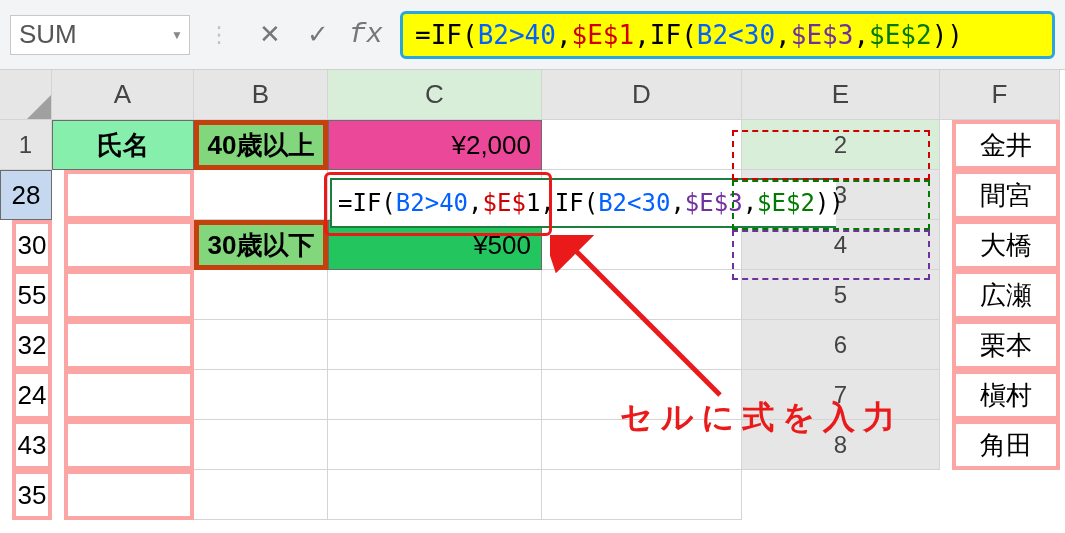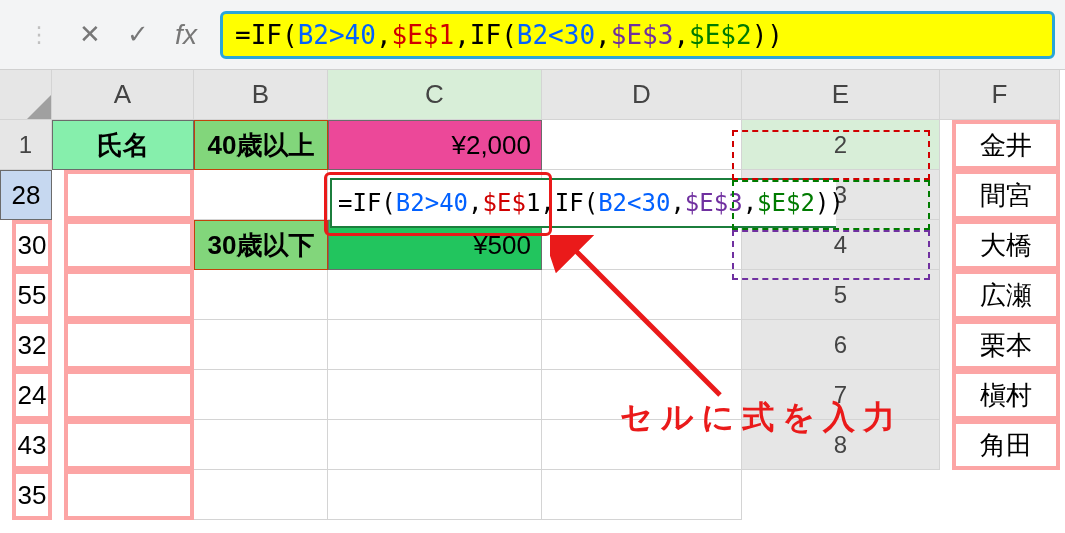--- a/index.html
+++ b/index.html
@@ -41,21 +41,21 @@
   .fb-btn {
     width: 48px;
     height: 42px;
     display: flex;
     align-items: center;
     justify-content: center;
     font-size: 26px;
   }
   .x-btn { color: #777; }
   .chk-btn { color: #777; }
-  .fx-btn { color: #777; font-style: italic; font-family: Liberation Sans, sans-serif; font-size: 28px; }
+  .fx-btn { color: #777; font-style: italic; font-family: Liberation Mono, monospace; font-size: 28px; }
 
   .formula-box {
     flex: 1;
     height: 48px;
     margin-left: 10px;
     background: yellow;
     border: 3px solid #2aa6d8;
     border-radius: 6px;
     display: flex;
     align-items: center;
@@ -87,21 +87,21 @@
     background: #fff;
   }
   .grid .corner { background: #e6e6e6; }
   .grid .colhdr { background: #e6e6e6; color: #444; font-weight: normal; }
   .grid .colhdr.sel { background: #d8eed8; }
   .grid .rowhdr { background: #e6e6e6; color: #444; font-size: 24px; }
   .grid .rowhdr.sel { background: #d8eed8; }
 
   .grid .header-blue { background: #86efac; color: #000; font-weight: bold; border: 1px solid #6b6b6b; }
   .grid .cell-border { border: 4px solid #fca5a5; margin-left: 12px; }
-  .grid .green-bg { background: #82d67b; font-weight: bold; border: 1px solid #c2410c; }
+  .grid .green-bg { background: #82d67b; font-weight: bold; border: 5px solid #c2410c; }
   .grid .pinkish  { background: #ec4899; border: 1px solid #6b6b6b; justify-content: flex-end; padding-right: 10px; }
   .grid .lav      { background: #22c55e; border: 1px solid #6b6b6b; justify-content: flex-end; padding-right: 10px; }
   .grid .r-align  { justify-content: flex-end; padding-right: 10px; }
   .grid .cell-b2  { background: #c6d8f0; border: 1px solid #6b6b6b; }
 
   .tri { position: absolute; left: 0; top: 0; width: 100%; height: 100%; }
   .tri::after { content: ''; position: absolute; right: 0; bottom: 0; border-left: 24px solid transparent; border-bottom: 24px solid #a0a0a0; }
 
   
   .c2-overlay {
@@ -162,20 +162,24 @@
     font-weight: bold;
     font-size: 32px;
     letter-spacing: 8px;
     z-index: 7;
   }
 </style>
 </head>
 <body>
 
 <div class="top-bar">
+  <div class="name-box">
+    <span>SUM</span>
+    <span class="chev">▼</span>
+  </div>
   <div class="vdots">⋮</div>
   <div class="fb-btn x-btn">✕</div>
   <div class="fb-btn chk-btn">✓</div>
   <div class="fb-btn fx-btn">fx</div>
   <div class="formula-box">
     <span class="black">=IF</span>
       <span class="black">(</span>
       <span class="blue">B2&gt;40</span>
       <span class="black">,</span>
       <span class="red">$E$1</span>

